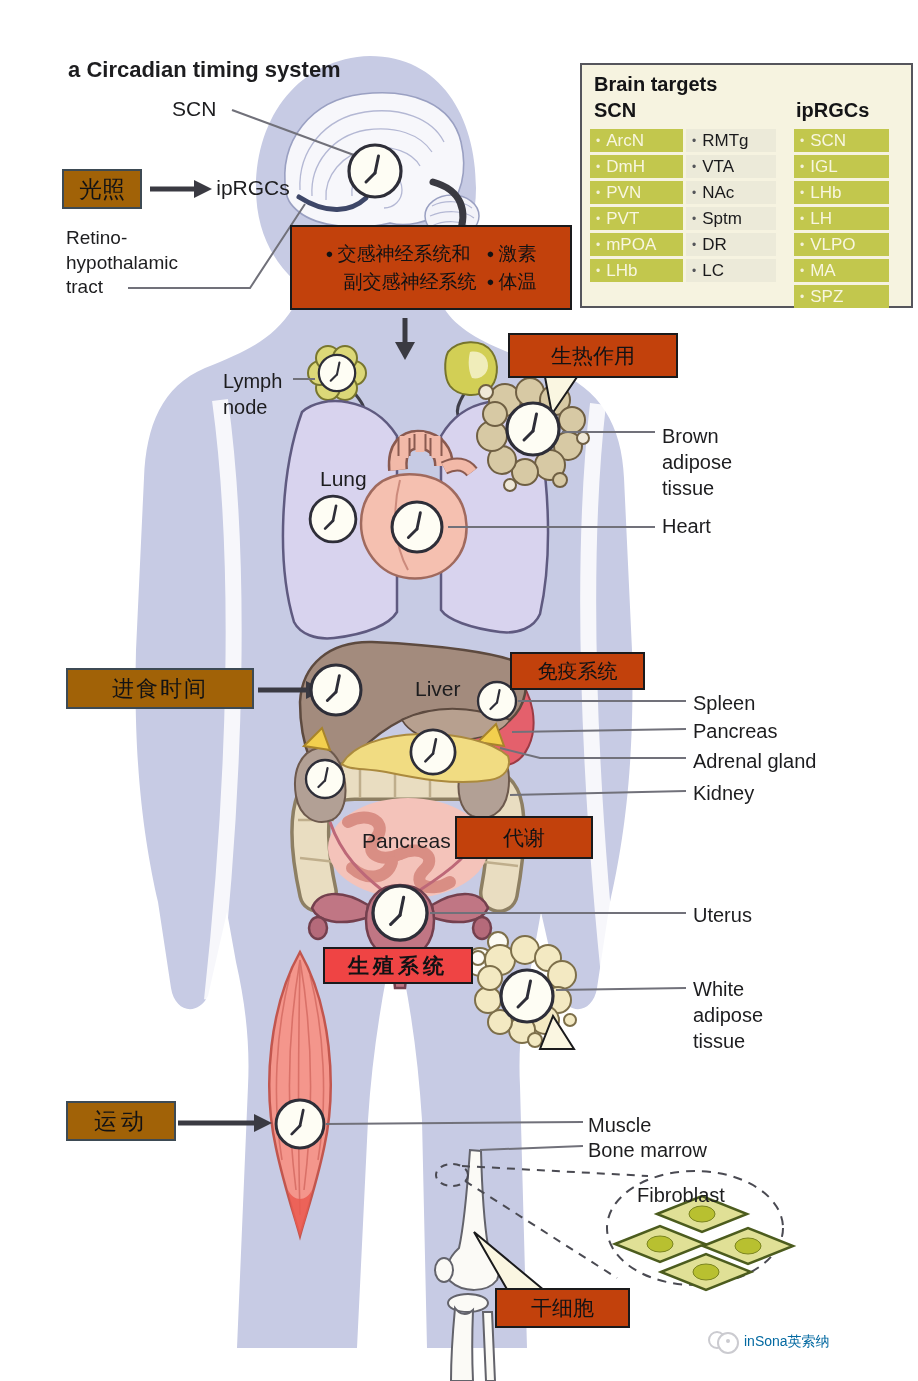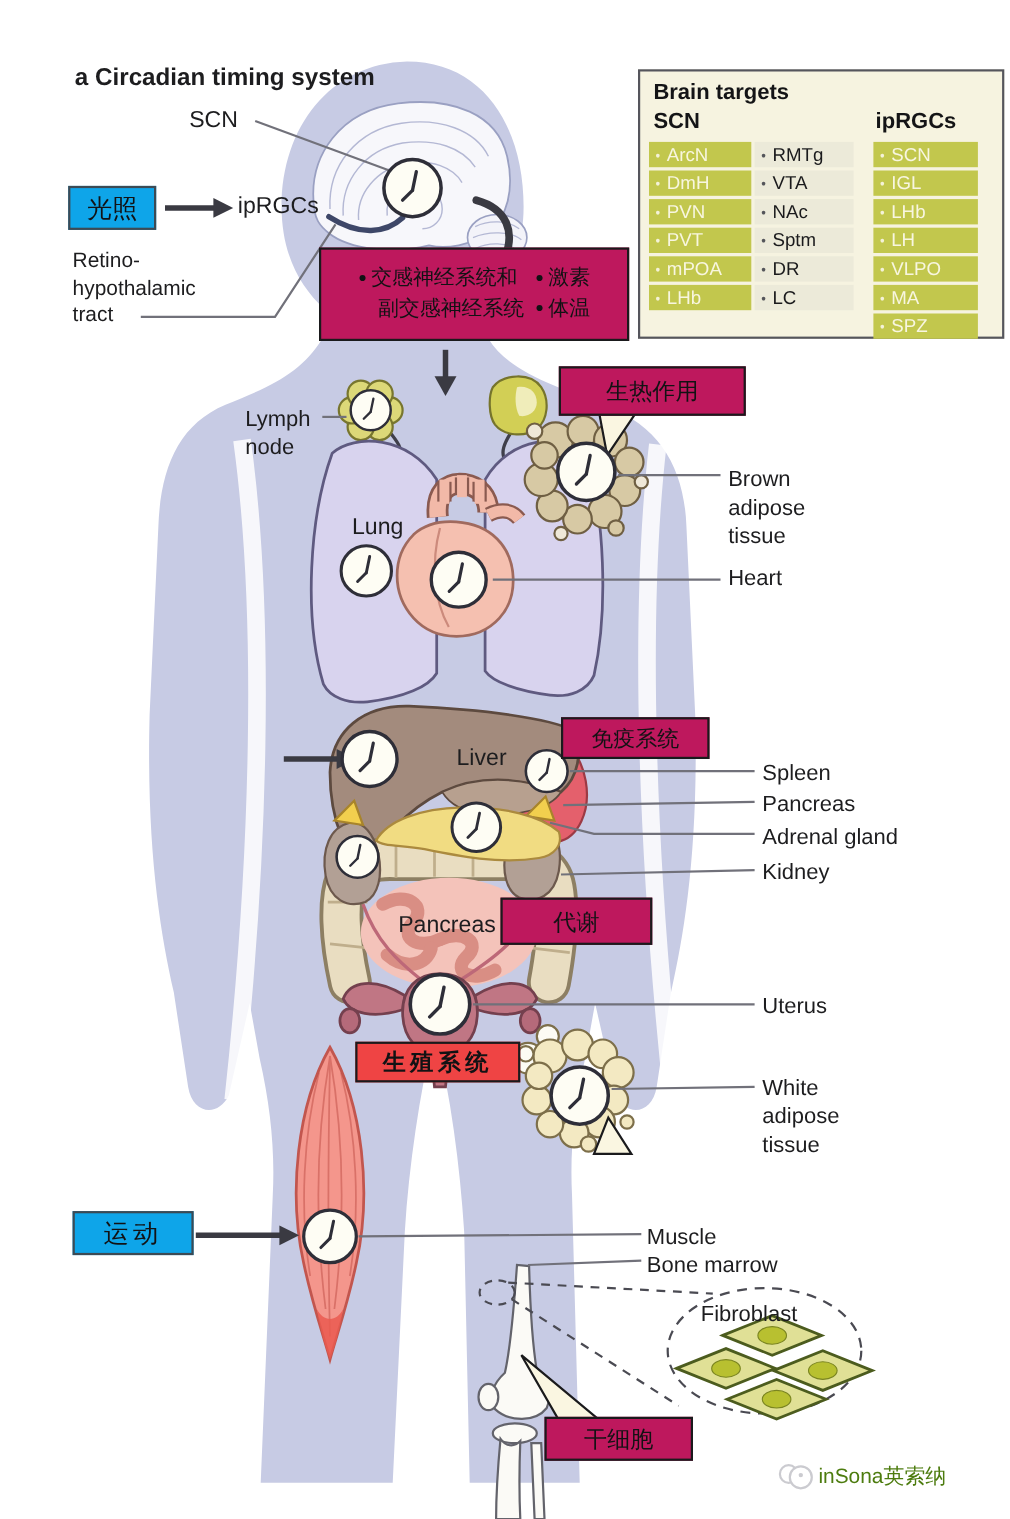--- a/index.html
+++ b/index.html
@@ -2,36 +2,36 @@
 <html><head>
 <meta charset="utf-8">
 <style>
   html,body{margin:0;padding:0;background:#fff;}
   .stage{position:relative;width:918px;height:1381px;background:#ffffff;overflow:hidden;
          font-family:"Liberation Sans","DejaVu Sans",sans-serif;color:#1d1d1f;}
   svg.art{position:absolute;left:0;top:0;}
   .lbl{position:absolute;line-height:1.3;white-space:pre-line;color:#1d1d1f;}
   .bold{font-weight:bold;}
   .box{position:absolute;box-sizing:border-box;display:flex;align-items:center;justify-content:center;color:#121214;}
-  .blue{background:#0ea5e9;border:2px solid #3d4a54;}
-  .cream{background:#be185d;border:2px solid #1a1a1c;font-family:Liberation Mono, monospace;}
+  .blue{background:#a16207;border:2px solid #3d4a54;}
+  .cream{background:#c2410c;border:2px solid #1a1a1c;}
   .whiteish{background:#ef4444;border:2px solid #1a1a1c;}
   .panel{position:absolute;box-sizing:border-box;background:#f6f3e0;border:2px solid #55555c;}
   .p-title{position:absolute;left:12px;top:8px;font-size:20px;font-weight:bold;color:#141416;}
   .p-head{position:absolute;font-size:20px;font-weight:bold;color:#141416;}
   .tcol{position:absolute;display:flex;flex-direction:column;gap:3px;}
   .tcell{height:23px;display:flex;align-items:center;gap:6px;padding-left:6px;font-size:17px;box-sizing:border-box;}
   .tcell.g{background:#c2c74d;color:#f8f6e0;}
   .tcell.g .tb{color:#f4f2d8;font-size:12px;}
   .tcell.l{background:#ecead9;color:#1a1a1c;}
   .tcell.l .tb{color:#54555a;font-size:12px;}
   .fx{display:flex;gap:10px;font-size:19px;line-height:1.45;}
   .fxb{font-size:13px;margin-right:4px;vertical-align:2px;}
   .fx-ind{padding-left:18px;}
-  .wm{position:absolute;display:flex;align-items:center;gap:4px;color:#4d7c0f;font-size:19px;}
+  .wm{position:absolute;display:flex;align-items:center;gap:4px;color:#0369a1;font-size:14px;}
 </style>
 </head>
 <body>
 
 <div class="stage">
 
 <svg class="art" width="918" height="1381" viewBox="0 0 918 1381">
   <defs>
     <g id="clockdef">
       <circle r="26" fill="#fefdf4" stroke="#2e2e38" stroke-width="3.2"></circle>
@@ -287,20 +287,21 @@
   <span>a</span>&nbsp;<span>Circadian timing system</span>
 </div>
 
 <div class="lbl" style="left:172px;top:95px;font-size:21px;">SCN</div>
 <div class="lbl" style="left:206px;top:174px;width:94px;text-align:center;font-size:21px;">ipRGCs</div>
 <div class="lbl" style="left:66px;top:226px;font-size:19px;">Retino-
 hypothalamic
 tract</div>
 
 <div class="box blue" style="left:62px;top:169px;width:80px;height:40px;font-size:23px;">光照</div>
+<div class="box blue" style="left:66px;top:668px;width:188px;height:41px;font-size:22px;letter-spacing:2px;">进食时间</div>
 <div class="box blue" style="left:66px;top:1101px;width:110px;height:40px;font-size:23px;letter-spacing:4px;">运动</div>
 
 <div class="box cream" style="left:290px;top:225px;width:282px;height:85px;">
   <div class="fx">
     <div>
       <div><span class="fxb">●</span><span>交感神经系统和</span></div>
       <div class="fx-ind">副交感神经系统</div>
     </div>
     <div>
       <div><span class="fxb">●</span><span>激素</span></div>

